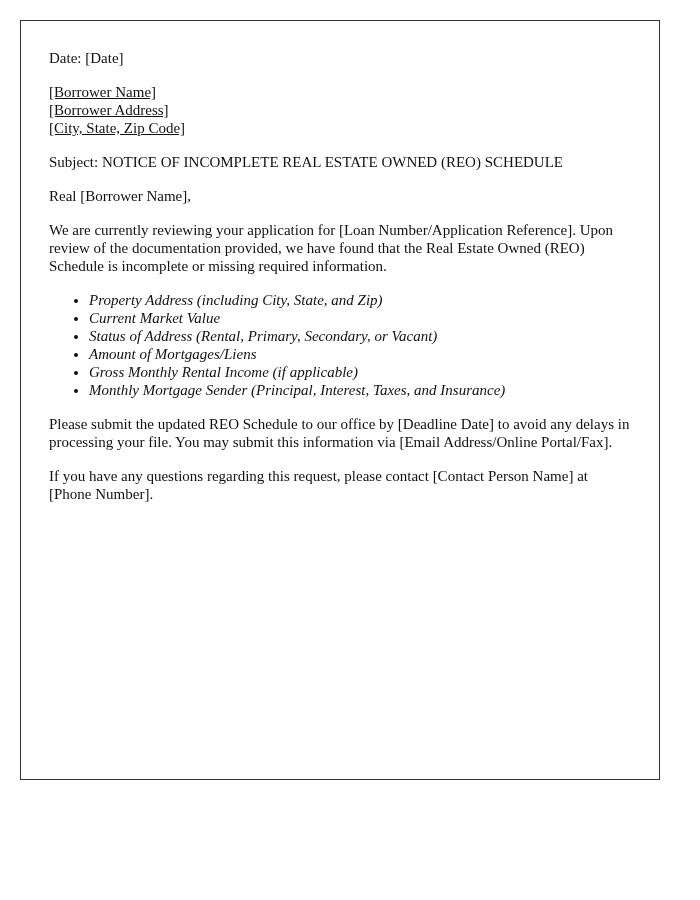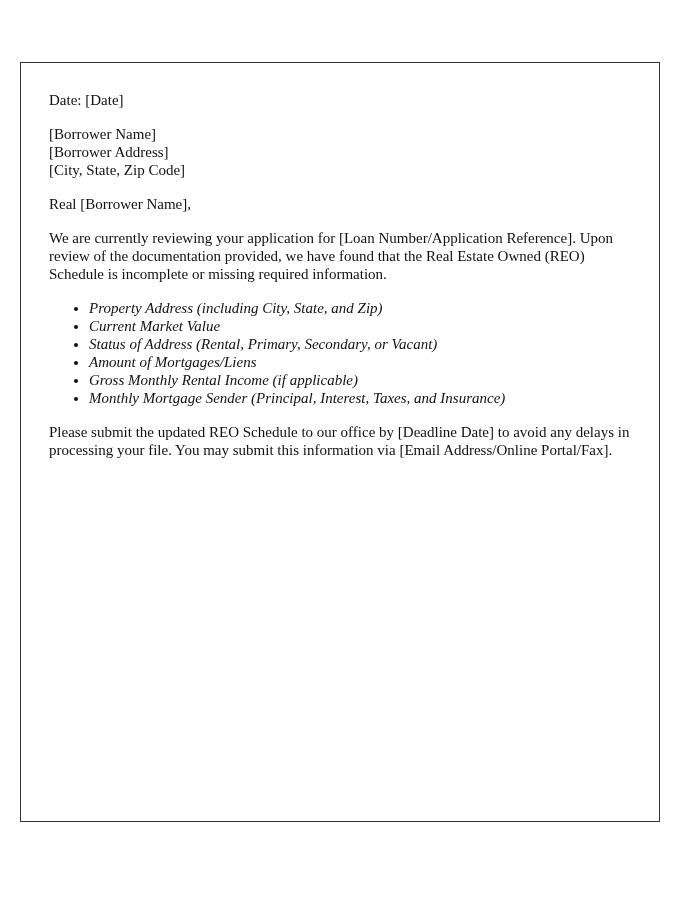--- a/index.html
+++ b/index.html
@@ -8,52 +8,53 @@
       position: absolute;
       left: 20px; top: 20px;
       width: 640px; height: 760px;
       border: 1px solid #333333;
       box-sizing: border-box;
       padding: 28px 28px 0 28px;
       font-family: "Liberation Serif", "DejaVu Serif", serif;
       font-size: 15px;
       line-height: 18px;
       color: #111111;
-      margin-top: 42px;
     }
     .letter p { margin: 0 0 16px 0; }
-    .block { margin: 0 0 16px 0; }
+    .block { margin: 0 0 16px 0; text-decoration: underline; }
     .block div { margin: 0; }
     ul.details { margin: 0 0 16px 0; padding-left: 40px; list-style: disc; }
     ul.details li { margin: 0; font-style: italic; }
   </style>
 </head>
 <body>
 
 <div class="letter">
   <p>Date: [Date]</p>
 
   <div class="block">
     <div>[Borrower Name]</div>
     <div>[Borrower Address]</div>
     <div>[City, State, Zip Code]</div>
   </div>
 
+  <p>Subject: NOTICE OF INCOMPLETE REAL ESTATE OWNED (REO) SCHEDULE</p>
 
   <p>Real [Borrower Name],</p>
 
   <p>We are currently reviewing your application for [Loan Number/Application Reference]. Upon review of the documentation provided, we have found that the Real Estate Owned (REO) Schedule is incomplete or missing required information.</p>
 
 
   <ul class="details">
     <li>Property Address (including City, State, and Zip)</li>
     <li>Current Market Value</li>
     <li>Status of Address (Rental, Primary, Secondary, or Vacant)</li>
     <li>Amount of Mortgages/Liens</li>
     <li>Gross Monthly Rental Income (if applicable)</li>
     <li>Monthly Mortgage Sender (Principal, Interest, Taxes, and Insurance)</li>
   </ul>
 
   <p>Please submit the updated REO Schedule to our office by [Deadline Date] to avoid any delays in processing your file. You may submit this information via [Email Address/Online Portal/Fax].</p>
 
+  <p>If you have any questions regarding this request, please contact [Contact Person Name] at [Phone Number].</p>
 
 
 </div>
 
 </body></html>

